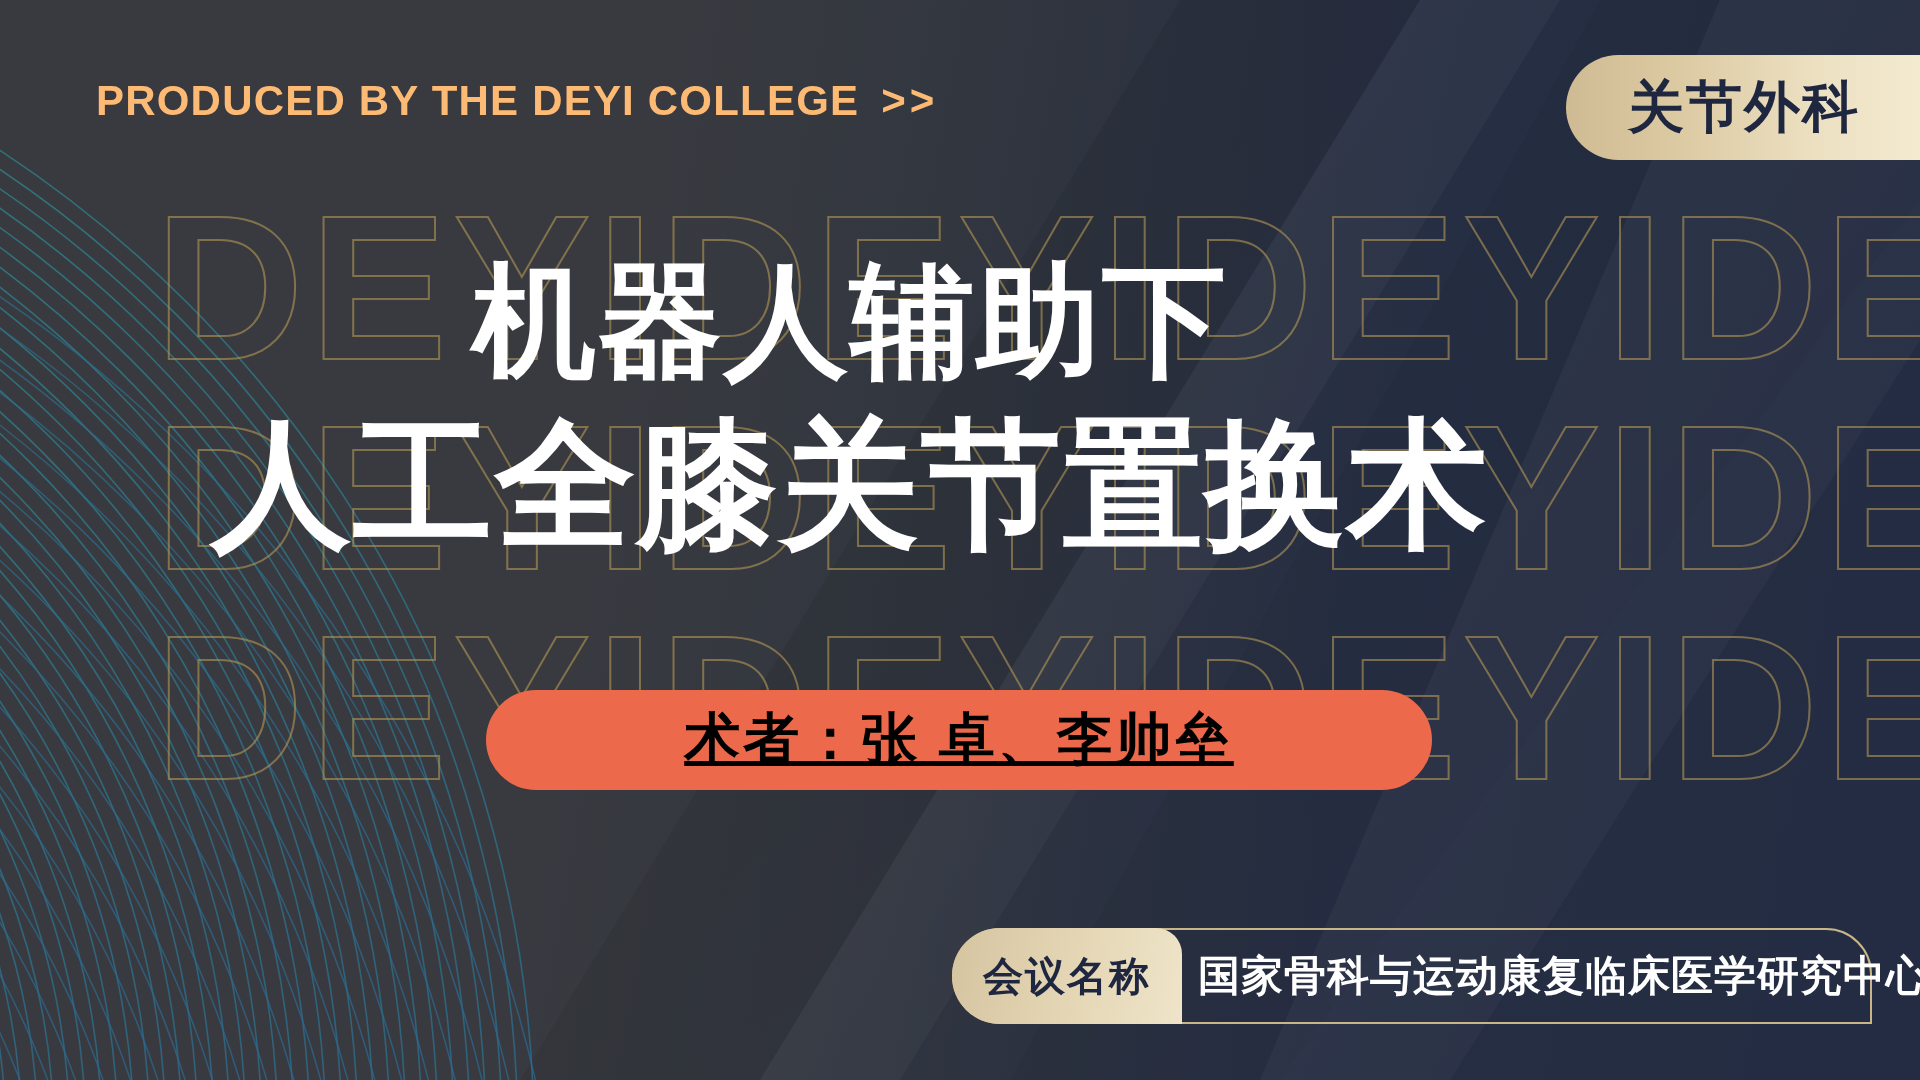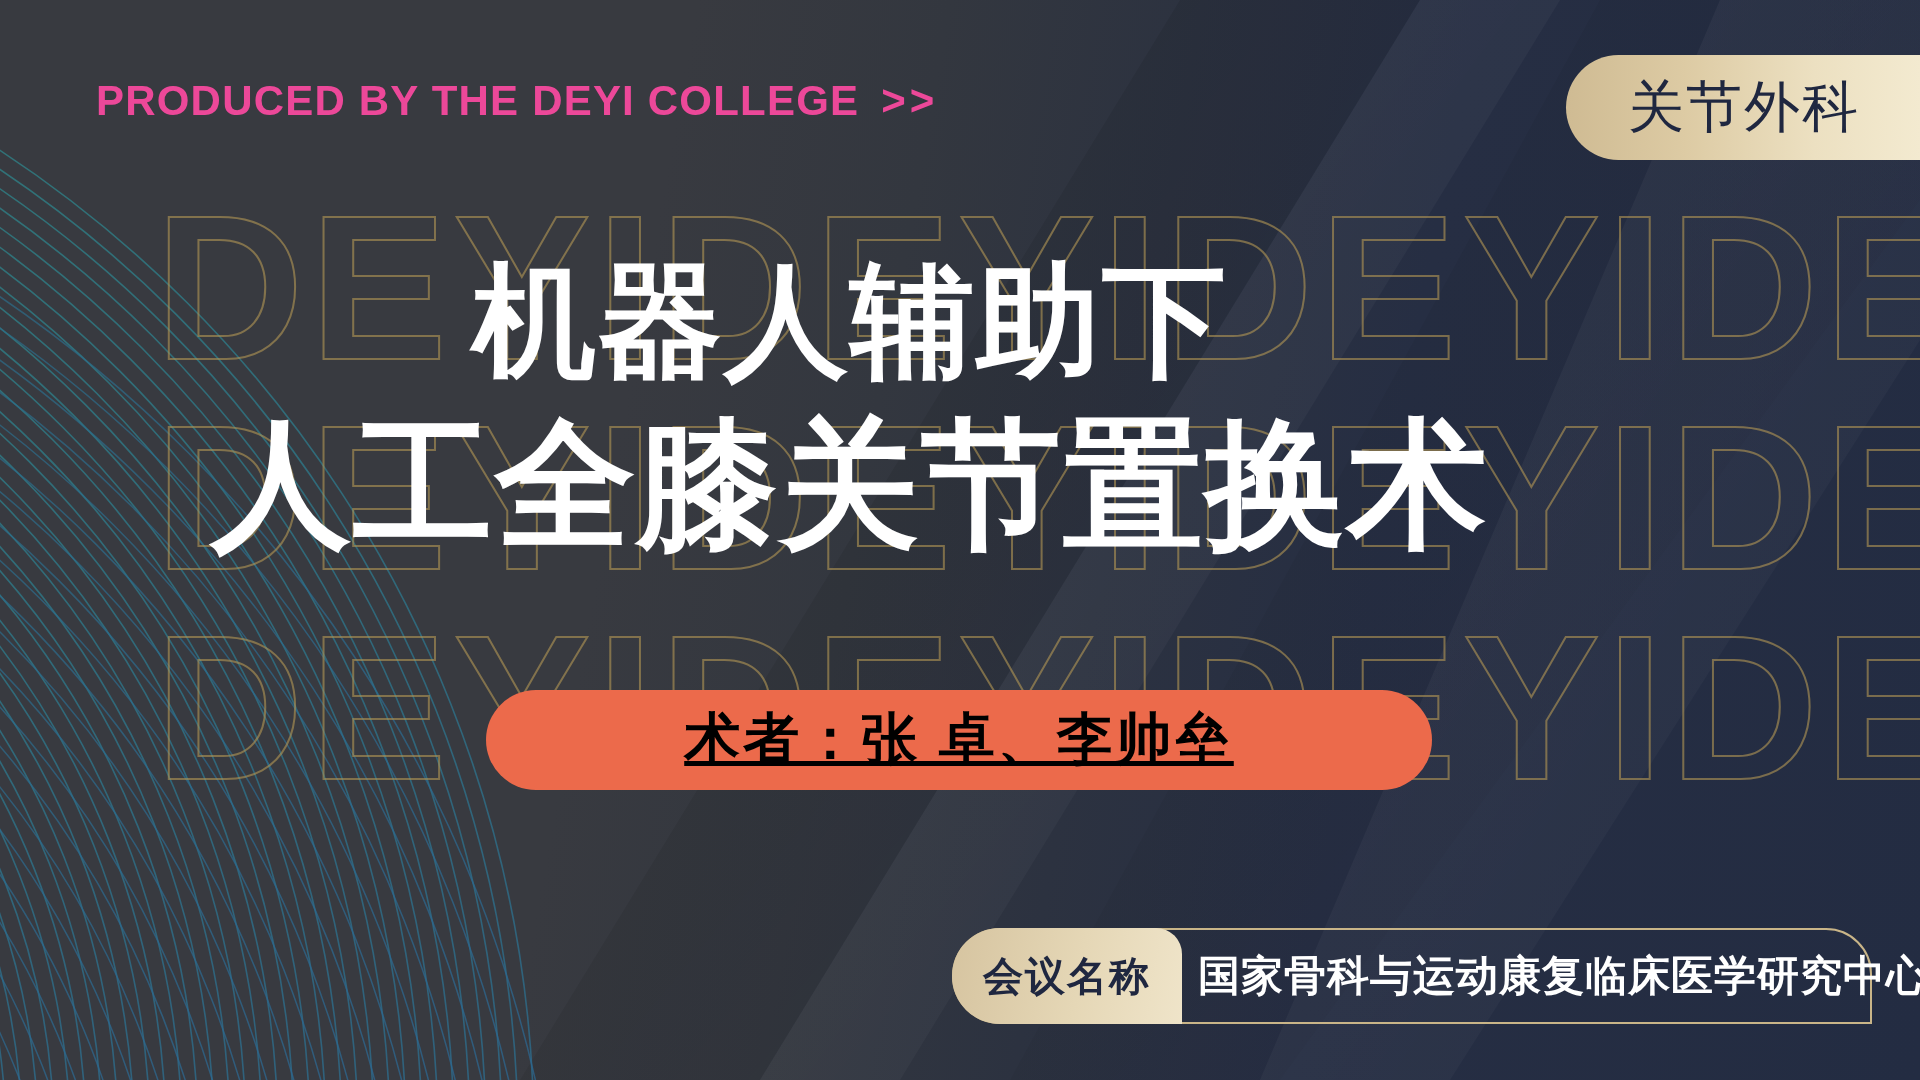--- a/index.html
+++ b/index.html
@@ -71,21 +71,21 @@
   .wm-row.r3 { top: 420px; }
 
   
   .eyebrow {
     position: absolute;
     left: 96px;
     top: 77px;
     font-size: 42px;
     font-weight: 700;
     letter-spacing: 1.2px;
-    color: #ec4899;
+    color: #fdba74;
     white-space: nowrap;
     font-family: "Liberation Sans", sans-serif;
   }
   .eyebrow .chev {
     display: inline-block;
     margin-left: 22px;
     letter-spacing: 4px;
   }
 
   
@@ -97,21 +97,21 @@
     padding: 0 60px 0 62px;
     display: flex;
     align-items: center;
     border-top-left-radius: 56px;
     border-bottom-left-radius: 56px;
     background: linear-gradient(90deg, #cfbb93 0%, #ddcba4 34%, #ece0c1 70%, #f3ead0 100%);
     box-sizing: border-box;
   }
   .dept-badge span {
     font-size: 56px;
-    font-weight: 400;
+    font-weight: 700;
     color: #1f2740;
     letter-spacing: 2px;
     white-space: nowrap;
   }
 
   
   .title-block {
     position: absolute;
     left: 0;
     top: 252px;

